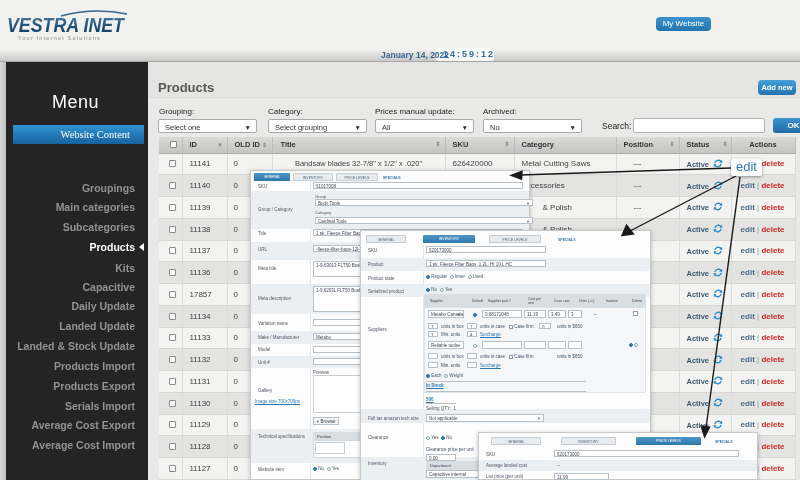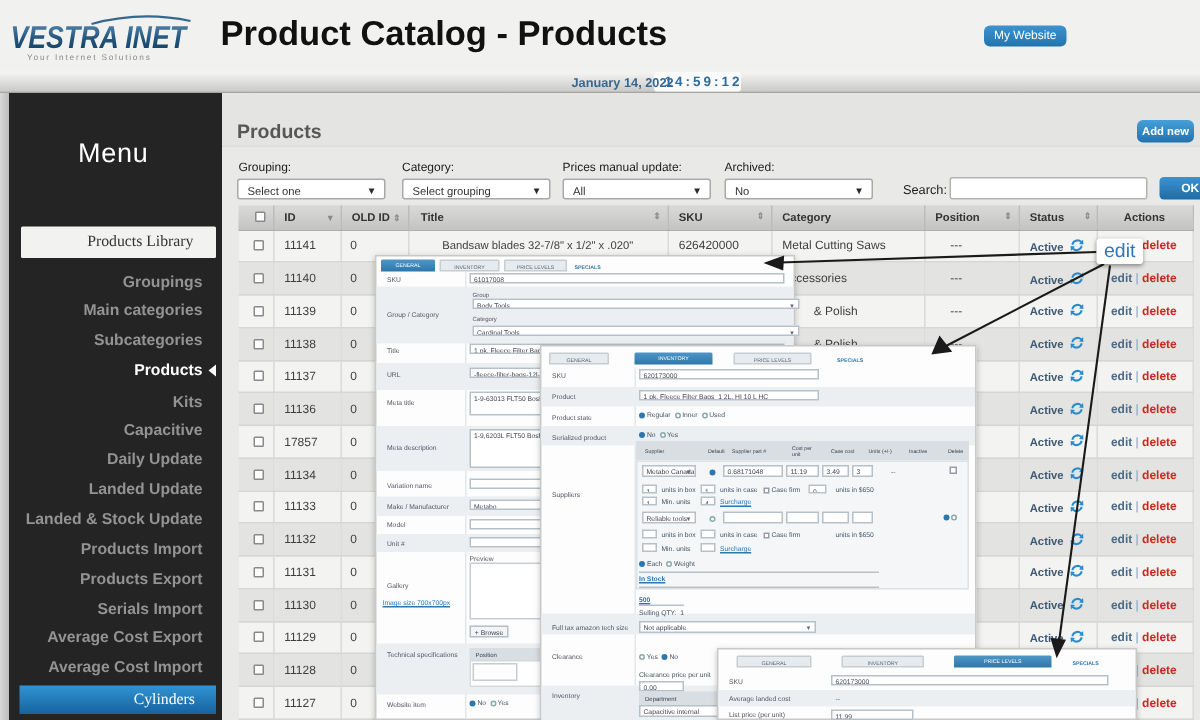--- a/index.html
+++ b/index.html
@@ -77,46 +77,44 @@
         <linearGradient id="lg" x1="0" y1="0" x2="0" y2="1">
       <stop offset="0" stop-color="#5d8cb0"></stop>
           <stop offset=".5" stop-color="#25567e"></stop>
           <stop offset="1" stop-color="#0d3a5c"></stop>
     </linearGradient>
       </defs>
     <text x="3" y="26" font-family="Liberation Sans,sans-serif" font-size="21" font-weight="bold" font-style="italic" fill="url(#lg)" textLength="117" lengthAdjust="spacingAndGlyphs">VESTRA INET</text>
     <path d="M57 10 Q 90 1 123 8" fill="none" stroke="#35688f" stroke-width="1.5"></path>
     <text x="14" y="34" font-family="Liberation Sans,sans-serif" font-size="5.5" fill="#8a8a8a" letter-spacing="1.2">Your Internet Solutions</text>
   </svg>
-  <div class="abs" id="h1">Product Catalog - Products</div>
   <div class="abs" id="mywebsite">My Website</div>
   <div class="abs" id="datebar"></div>
   <div class="abs" id="timePill"></div>
   <div class="abs" id="dateTxt">January 14, 2022</div>
   <div class="abs" id="timeTxt">14:59:12</div>
   <div class="abs" id="sidebar"></div>
   <div class="abs" id="sidestrip"></div>
   <div class="abs" id="menuTitle">Menu</div>
-  <div class="abs" id="plib">Products Library</div>
+  <div class="abs bluebar" id="wc">Website Content</div>
   <div class="abs mitem" style="top:182px">Groupings</div>
   <div class="abs mitem" style="top:201px">Main categories</div>
   <div class="abs mitem" style="top:221px">Subcategories</div>
   <div class="abs mitem on" style="top:241px">Products</div>
   <div class="abs" id="arrowProd"></div>
   <div class="abs mitem" style="top:262px">Kits</div>
   <div class="abs mitem" style="top:281px">Capacitive</div>
   <div class="abs mitem" style="top:300px">Daily Update</div>
   <div class="abs mitem" style="top:320px">Landed Update</div>
   <div class="abs mitem" style="top:340px">Landed &amp; Stock Update</div>
   <div class="abs mitem" style="top:360px">Products Import</div>
   <div class="abs mitem" style="top:380px">Products Export</div>
   <div class="abs mitem" style="top:400px">Serials Import</div>
   <div class="abs mitem" style="top:419px">Average Cost Export</div>
   <div class="abs mitem" style="top:439px">Average Cost Import</div>
-  <div class="abs bluebar" id="cyl">Cylinders</div>
 
   <div class="abs" style="left:148px;top:62px;width:652px;height:36px;background:#e4e4e2;border-bottom:1px solid #dedddb"></div>
   <div class="abs" id="heading">Products</div>
   <div class="abs" id="addnew">Add new</div>
   <div class="abs flabel" style="left:159px">Grouping:</div>
   <div class="abs flabel" style="left:268px">Category:</div>
   <div class="abs flabel" style="left:375px">Prices manual update:</div>
   <div class="abs flabel" style="left:483px">Archived:</div>
   <div class="abs fsel" style="left:158px">Select one<span class="car">▼</span></div>
   <div class="abs fsel" style="left:268px">Select grouping<span class="car">▼</span></div>

